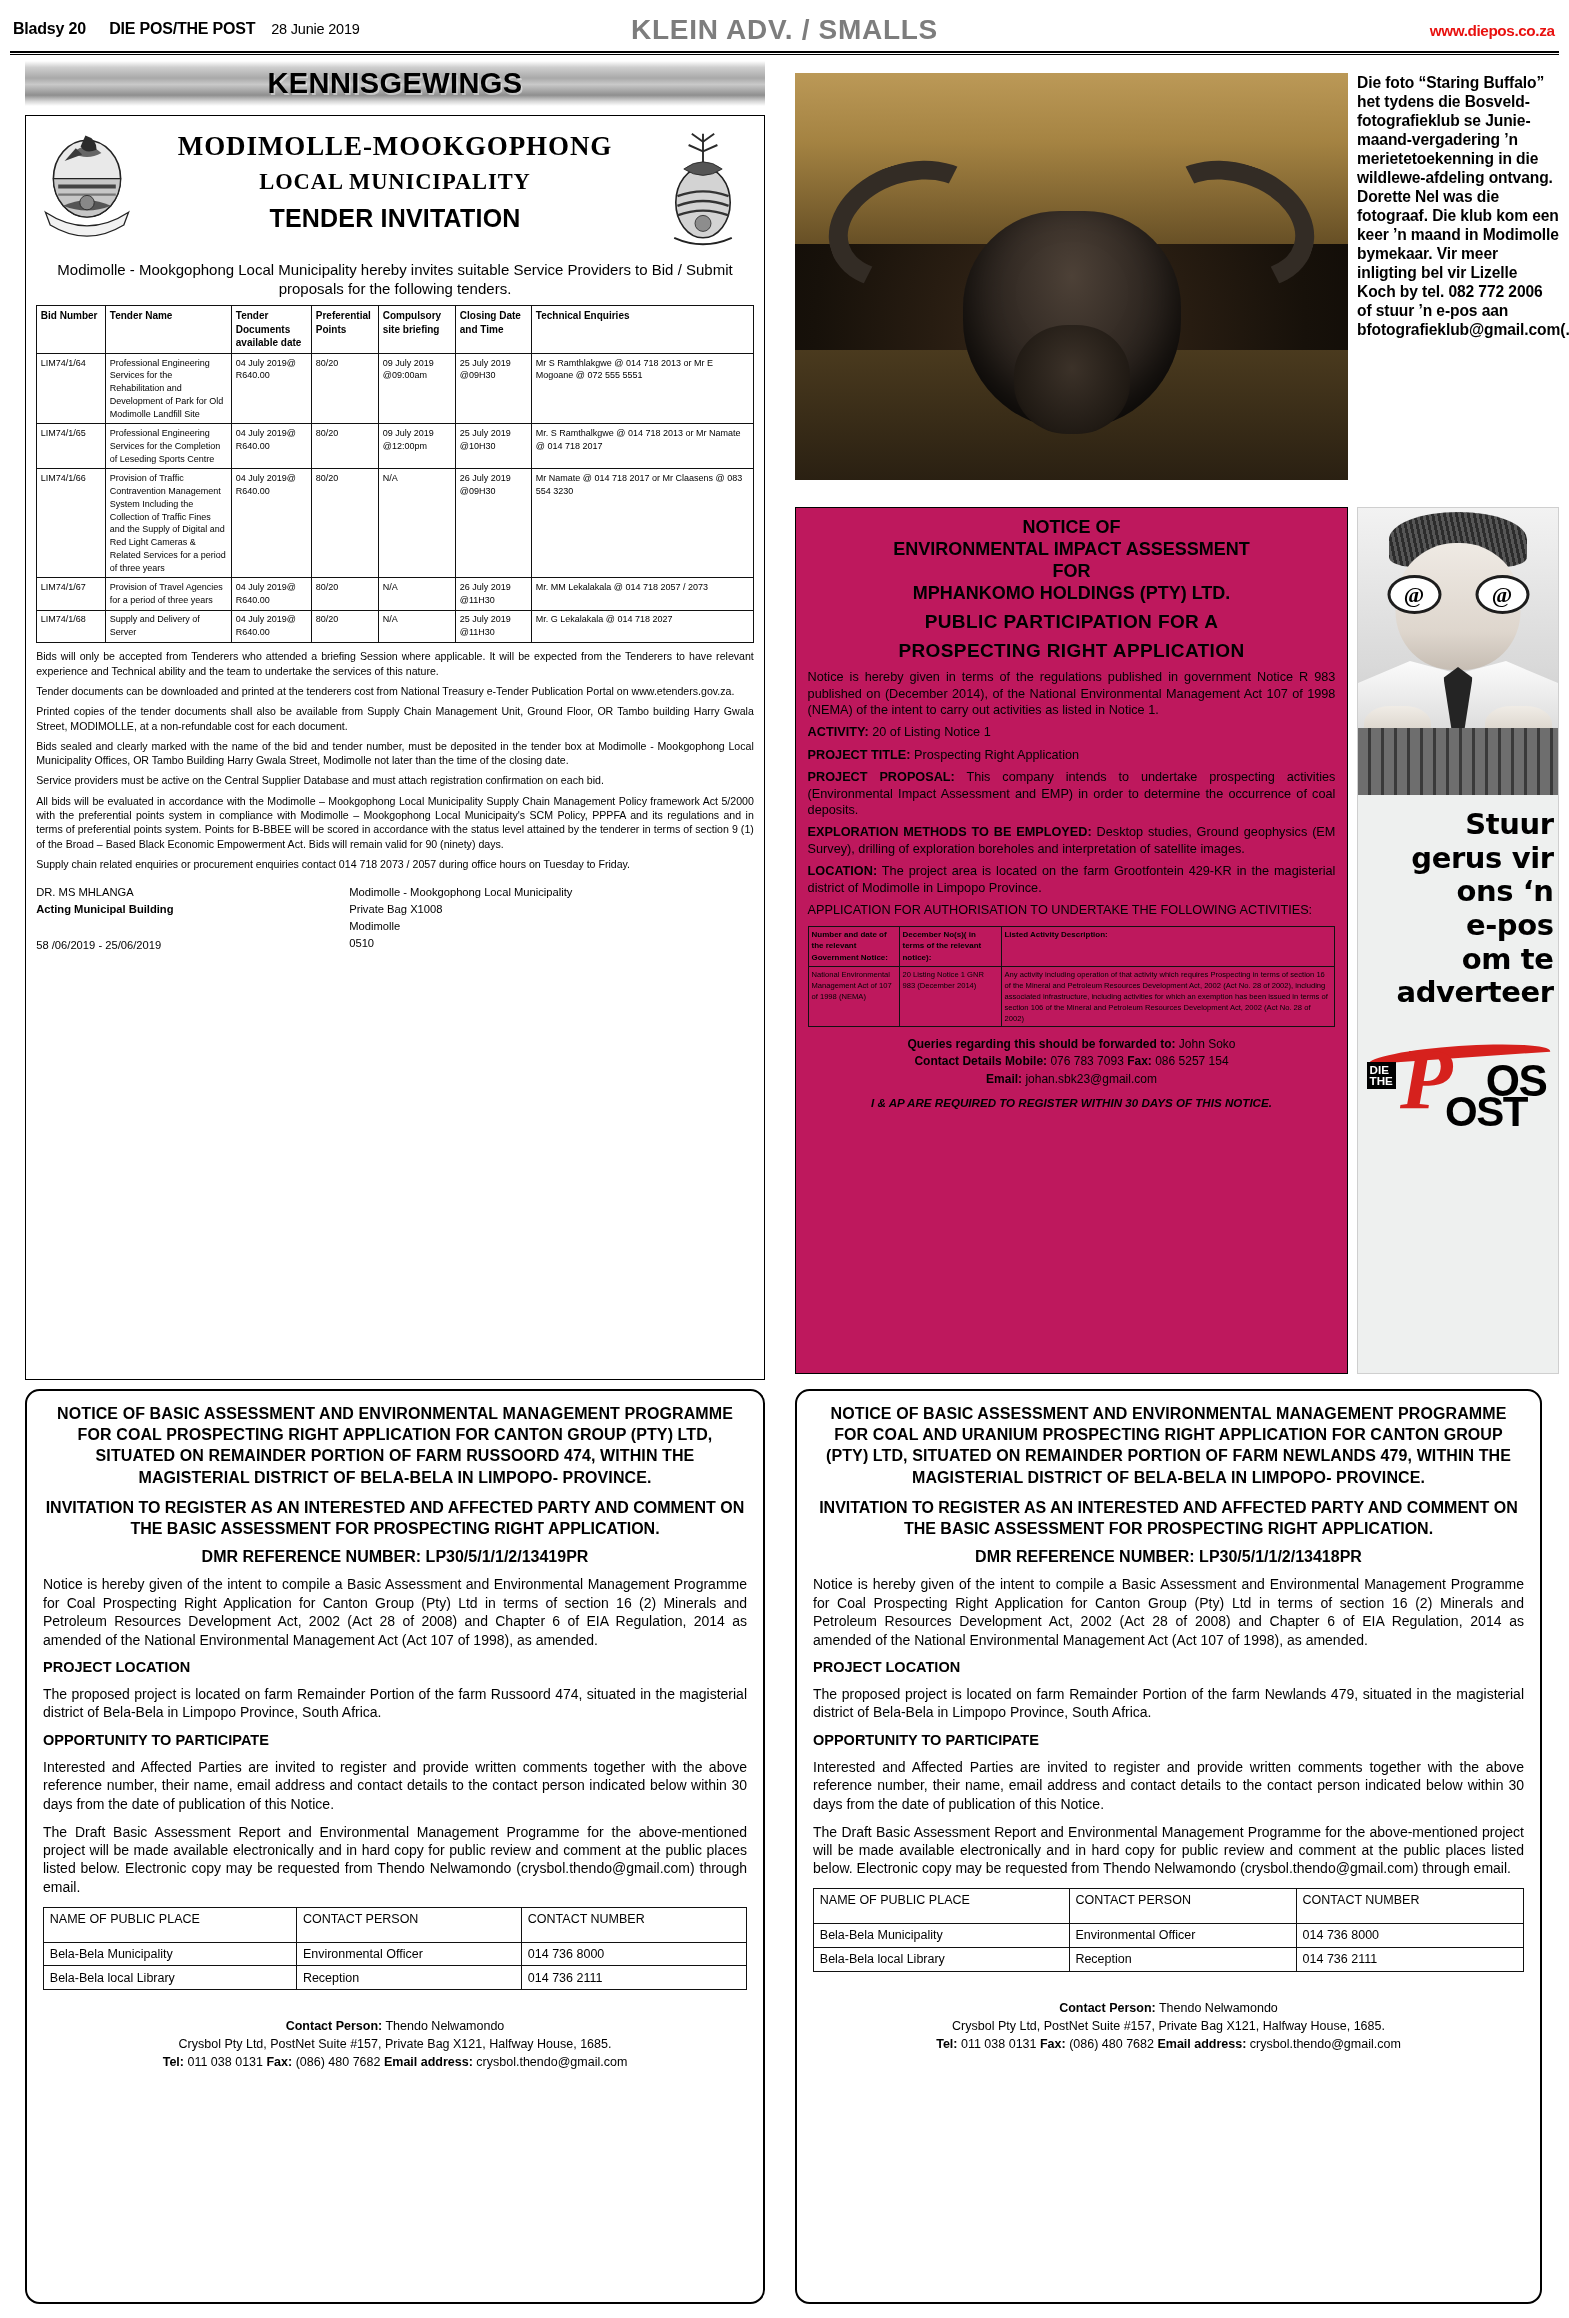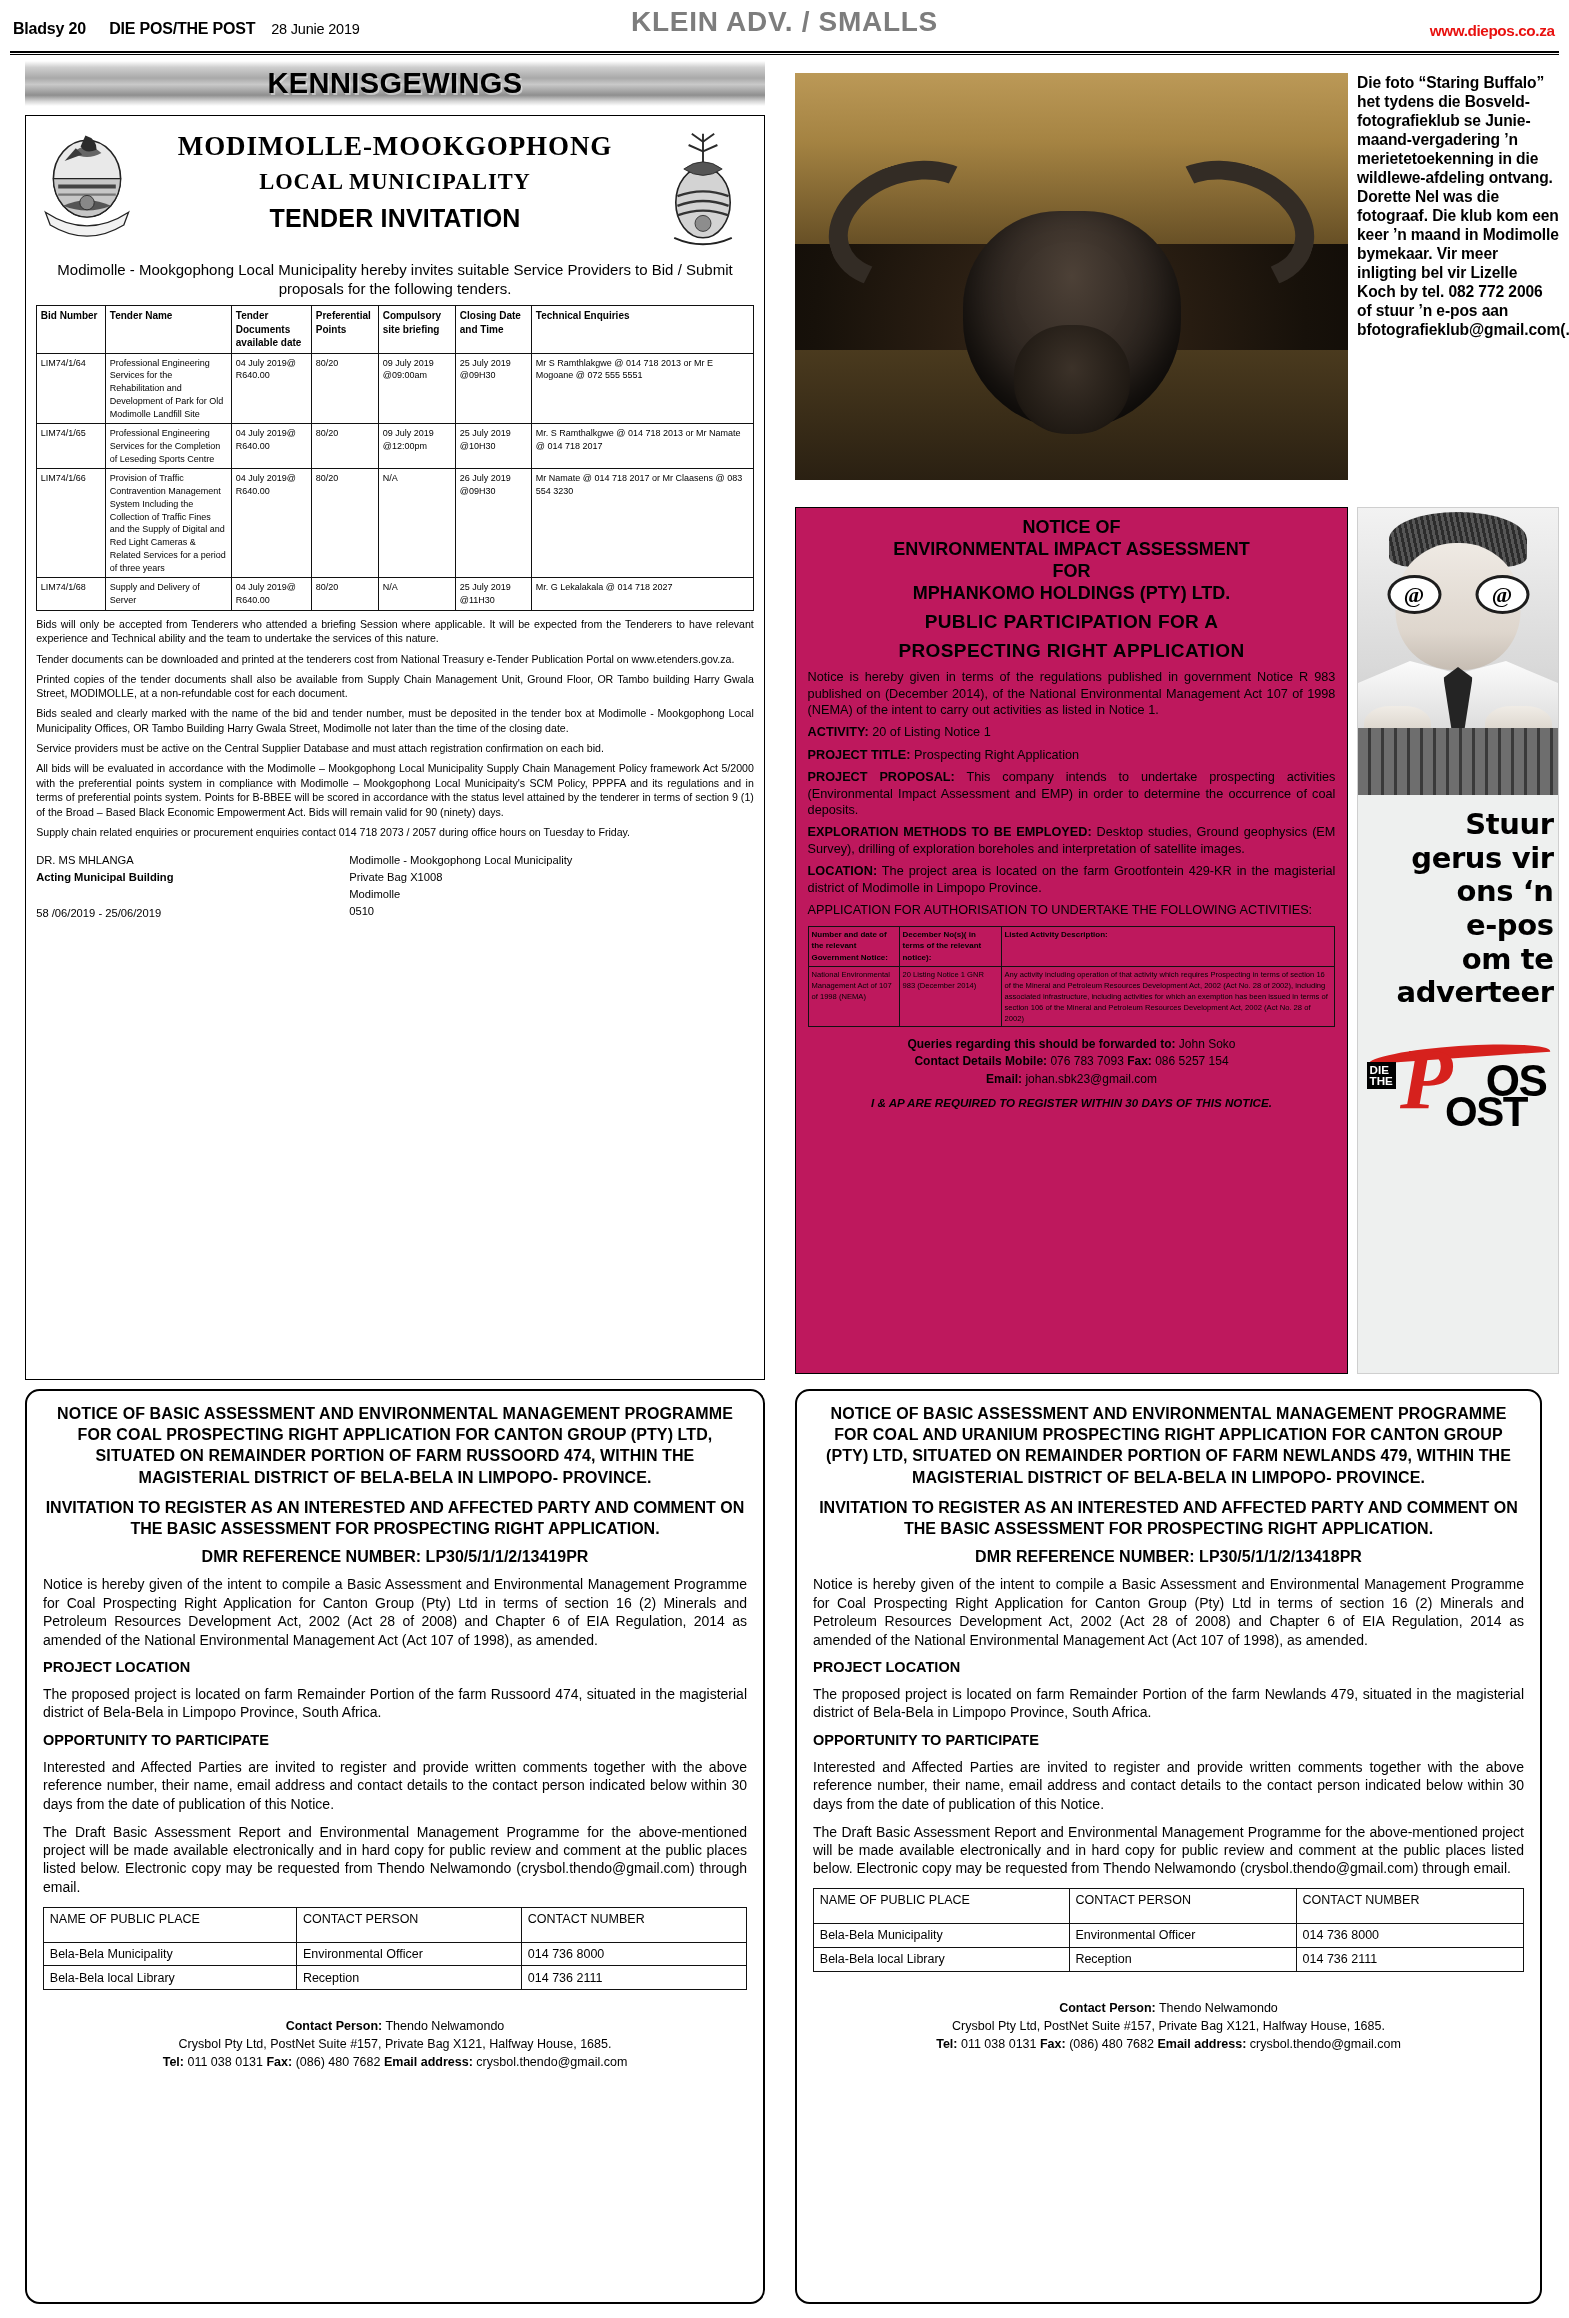--- a/index.html
+++ b/index.html
@@ -19,21 +19,21 @@
   }
   .mh-left {
     position:absolute; left:13px; top:20.4px;
     font-weight:bold; font-size:16px; letter-spacing:-0.2px;
     white-space:nowrap;
   }
   .mh-left .bladsy { font-weight:bold; }
   .mh-left .paper { margin-left:19px; font-weight:bold; }
   .mh-left .date { margin-left:11.6px; font-weight:normal; font-size:14.5px; }
   .mh-center {
-    position:absolute; left:0; top:6px; width:1569px; text-align:center;
+    position:absolute; left:0; top:14px; width:1569px; text-align:center;
     font-size:28px; font-weight:bold; color:#7d7d7d; letter-spacing:0.7px;
   }
   .mh-right {
     position:absolute; right:14.5px; top:22px;
     color:#e8110f; font-weight:bold; font-size:15.3px; letter-spacing:-0.4px;
   }
   .mh-rule {
     position:absolute; left:10.2px; top:51px; width:1549px; height:4.4px;
     border-top:2.2px solid #000; border-bottom:1.5px solid #000;
   }
@@ -366,20 +366,29 @@
       <tr>
         <td>LIM74/1/66</td>
         <td>Provision of Traffic Contravention Management System Including the Collection of Traffic Fines and the Supply of Digital and Red Light Cameras &amp; Related Services for a period of three years</td>
         <td>04 July 2019@ R640.00</td>
         <td>80/20</td>
         <td>N/A</td>
         <td>26 July 2019 @09H30</td>
         <td>Mr Namate @ 014 718 2017 or Mr Claasens @ 083 554 3230</td>
       </tr>
       <tr>
+        <td>LIM74/1/67</td>
+        <td>Provision of Travel Agencies for a period of three years</td>
+        <td>04 July 2019@ R640.00</td>
+        <td>80/20</td>
+        <td>N/A</td>
+        <td>26 July 2019 @11H30</td>
+        <td>Mr. MM Lekalakala @ 014 718 2057 / 2073</td>
+      </tr>
+      <tr>
         <td>LIM74/1/68</td>
         <td>Supply and Delivery of Server</td>
         <td>04 July 2019@ R640.00</td>
         <td>80/20</td>
         <td>N/A</td>
         <td>25 July 2019 @11H30</td>
         <td>Mr. G Lekalakala @ 014 718 2027</td>
       </tr>
     </tbody>
   </table>

